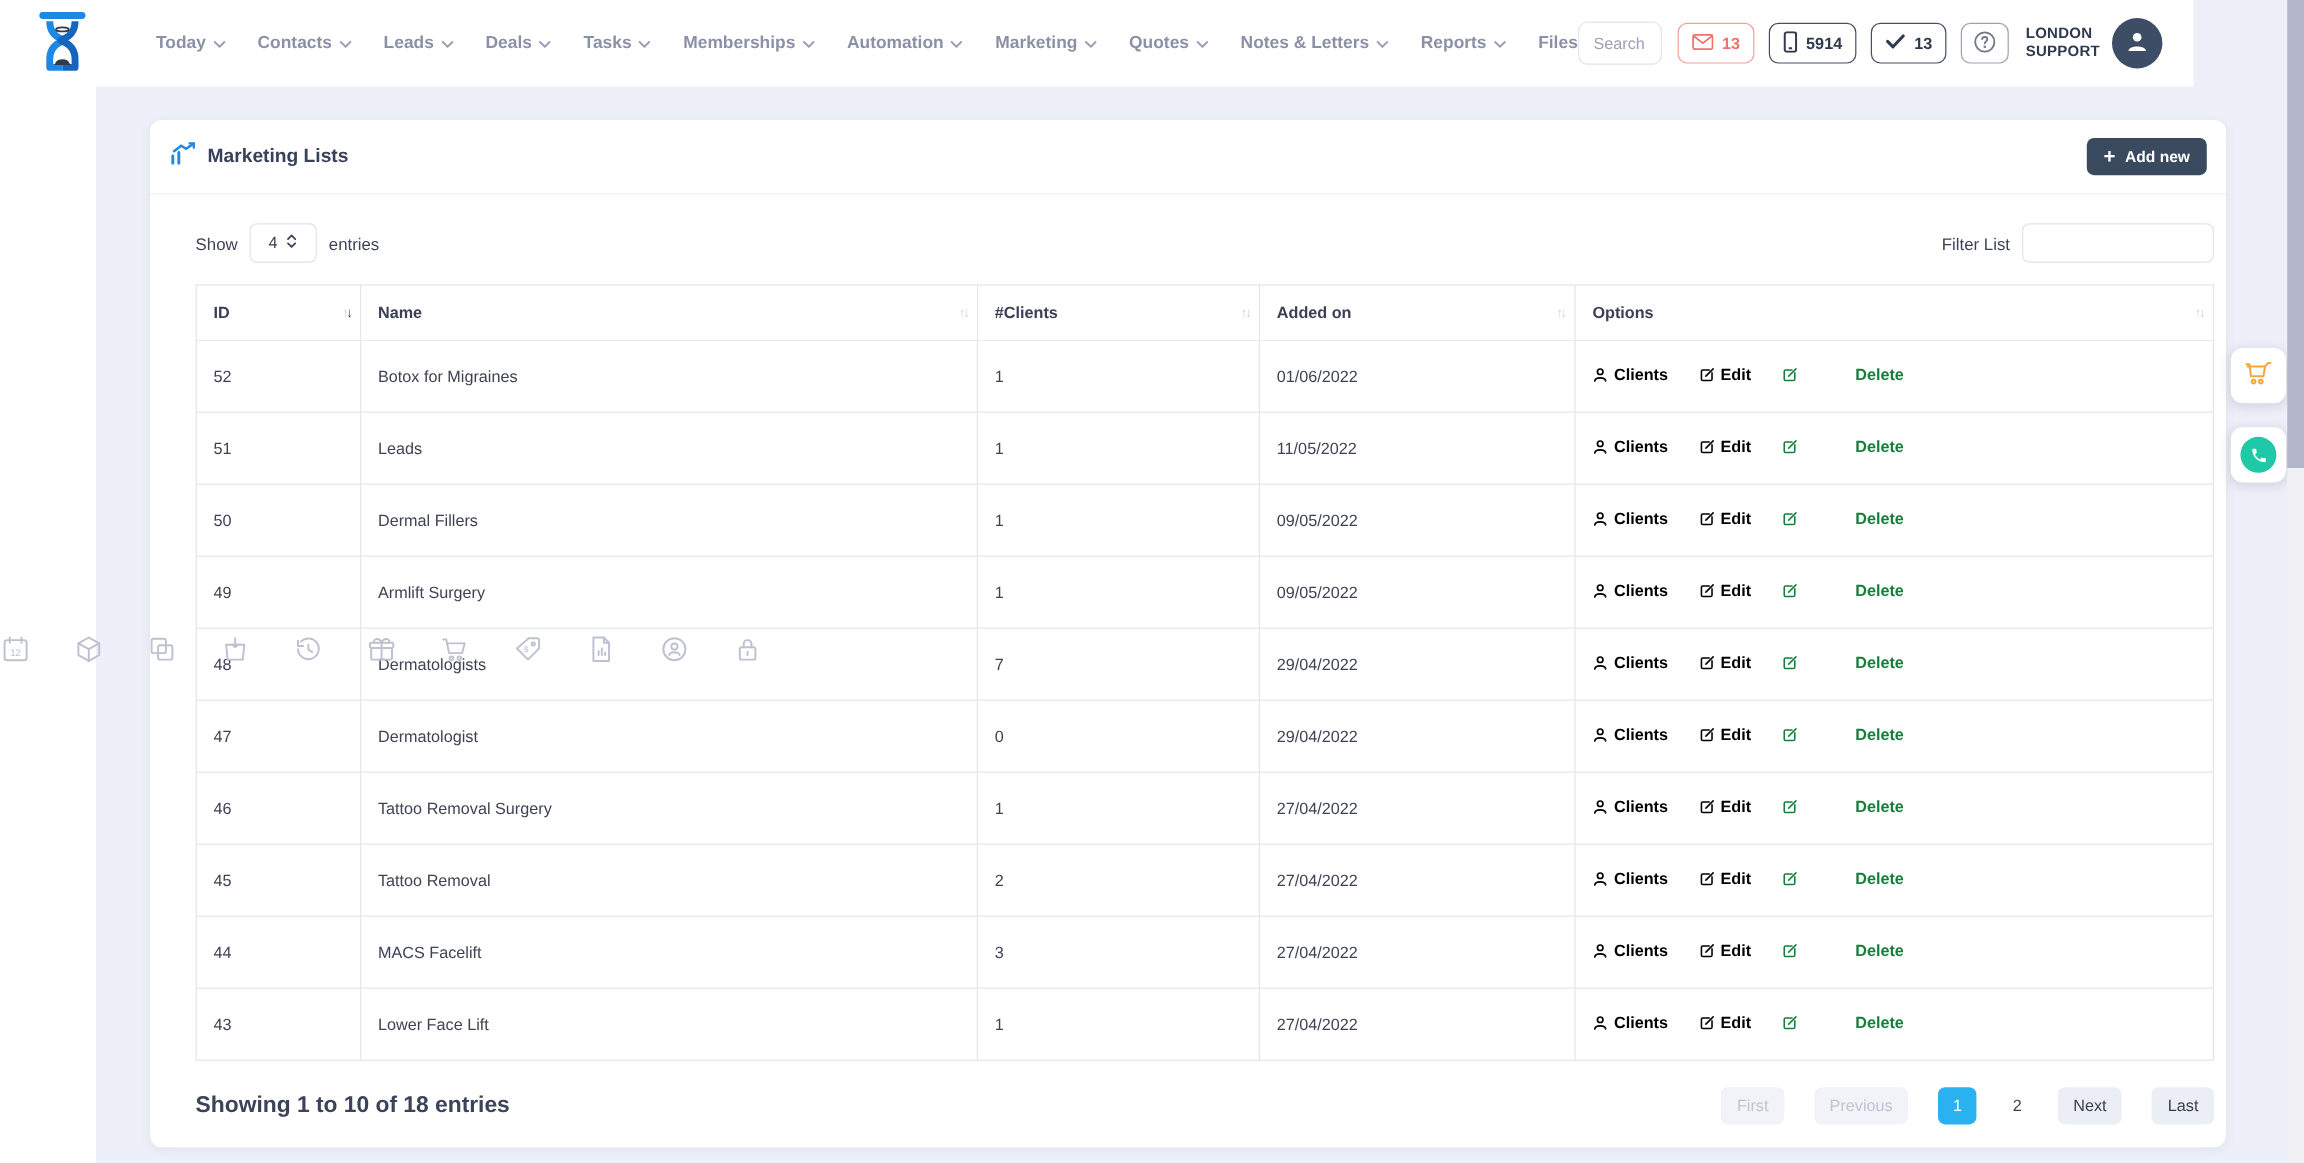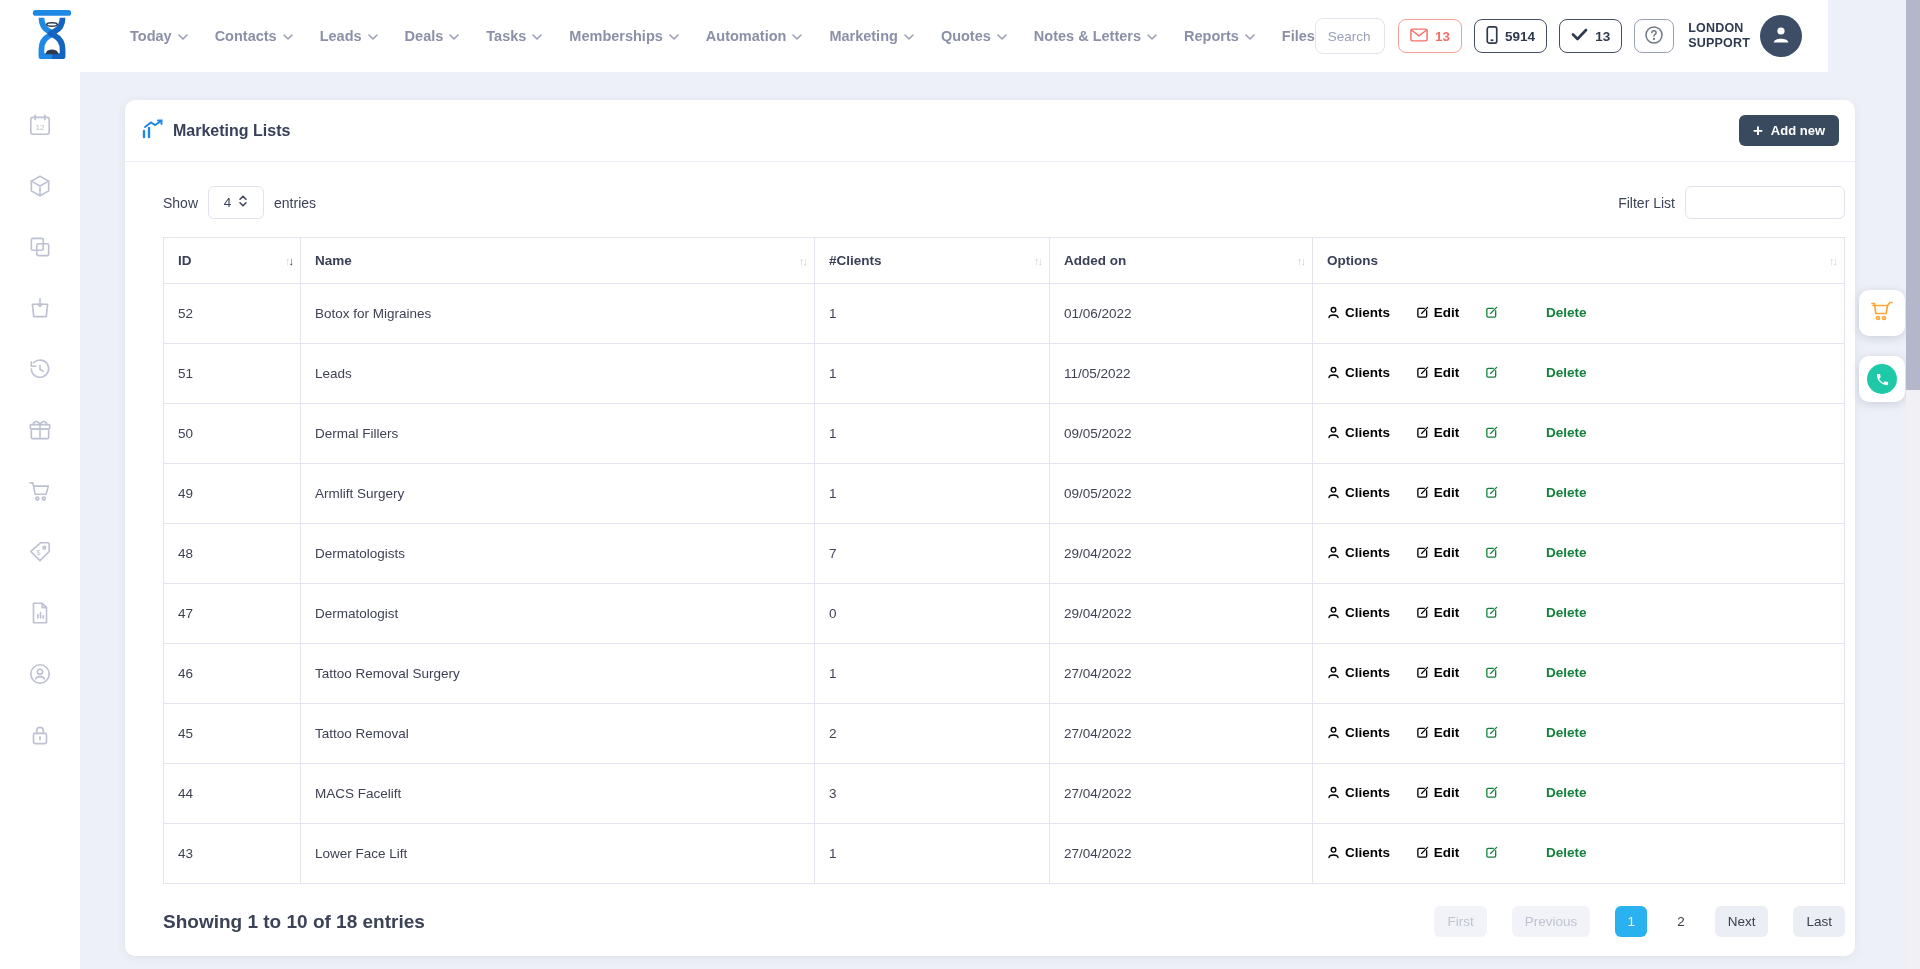--- a/index.html
+++ b/index.html
@@ -27,21 +27,21 @@
   .badge-dark { border:1.5px solid #445062; color:#2f3a4d; margin-left:12px; }
   .badge-help { border:1.5px solid #9aa2b1; color:#6f7684; margin-left:12px; padding:0 9px; }
 
   .user-name { margin-left:14px; font-size:12.5px; font-weight:700; color:#2e3a4e;
     line-height:1.2; letter-spacing:.2px; }
   .avatar { margin-left:10px; width:42px; height:42px; border-radius:50%; background:#3d4d66;
     display:flex; align-items:center; justify-content:center; cursor:pointer; flex:0 0 auto; }
 
   
   .sidebar { position:fixed; top:72px; left:0; bottom:0; width:80px; background:#fff;
-    display:flex; flex-direction:column; align-items:center; padding-top:40px; gap:35px; z-index:15;text-align:right; }
+    display:flex; flex-direction:row; align-items:center; padding-top:40px; gap:35px; z-index:15;text-align:right; }
   .side-icon { width:26px; height:26px; cursor:pointer; display:flex; align-items:center;
     justify-content:center; }
   .side-icon svg { stroke:#bdc1d1; fill:none; stroke-width:1.5; stroke-linecap:round;
     stroke-linejoin:round; }
 
   
   .main { position:fixed; top:72px; left:80px; right:14px; bottom:0; background:#edf0f8; }
   .card { position:absolute; top:28px; left:45px; width:1730px; height:856px; background:#fff;
     border-radius:10px; box-shadow:0 2px 10px rgba(62,73,100,.08); }
 

